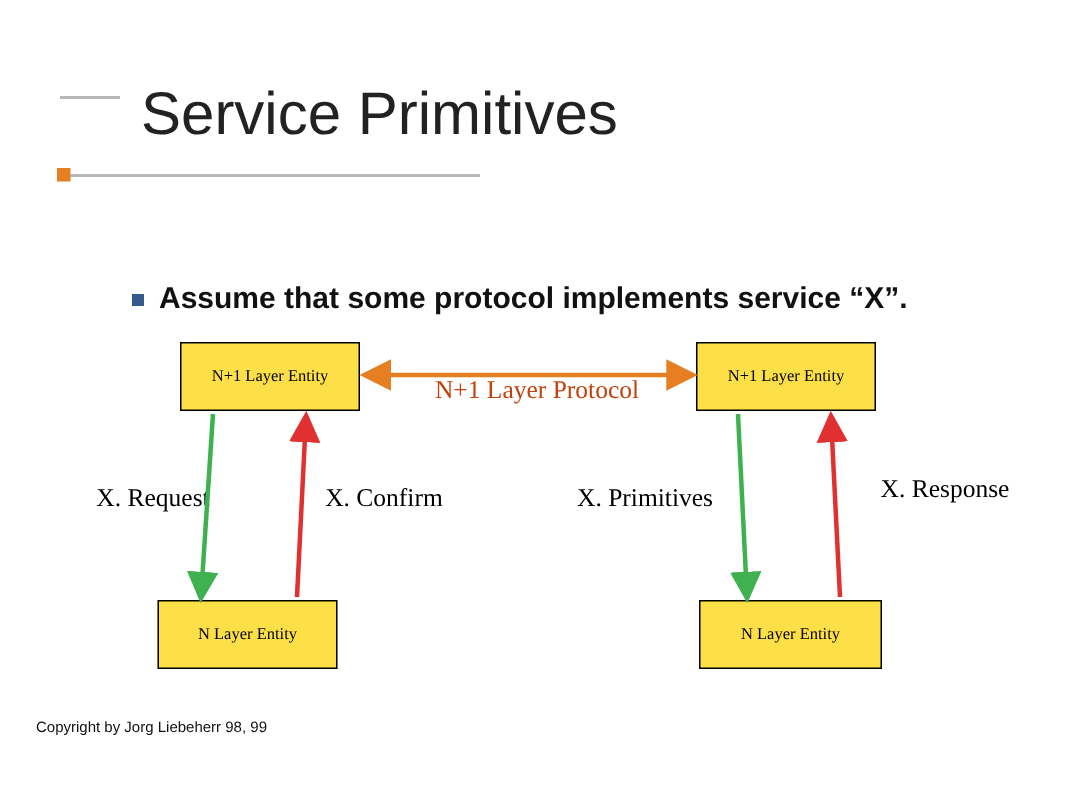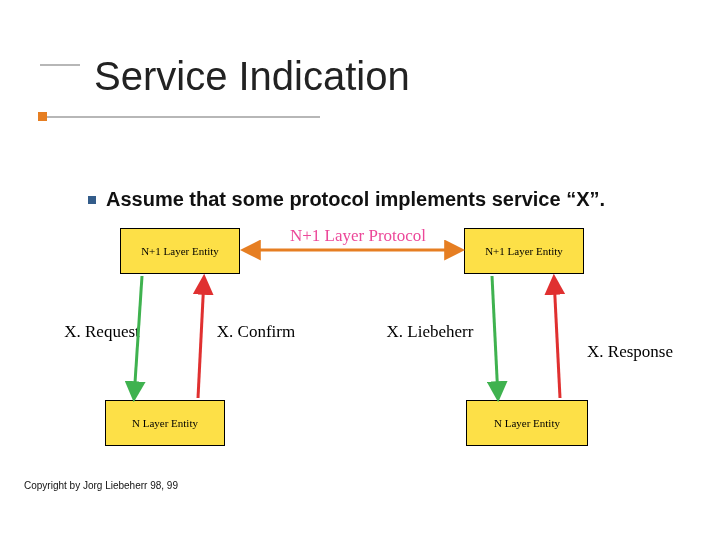--- a/index.html
+++ b/index.html
@@ -9,34 +9,34 @@
   .title-rule-top { position: absolute; left: 0; top: 4px; width: 40px; height: 2px; background: #b7b7b7; }
   .title-rule-bottom { position: absolute; left: 0; top: 56px; width: 280px; height: 2px; background: #b7b7b7; }
   .title-square { position: absolute; left: -2px; top: 52px; width: 9px; height: 9px; background: #E67E22; }
   .title-text { position: absolute; left: 54px; top: -6px; font-size: 40px; font-weight: 400; color: #222; letter-spacing: 0px; font-family: Verdana, Geneva, sans-serif; }
   .bullet { position: absolute; left: 106px; top: 146px; width: 580px; color: #111; font-family: Verdana, Geneva, sans-serif; margin-top: 40px; }
   .bullet-mark { position: absolute; left: -18px; top: 10px; width: 8px; height: 8px; background: #335c8a; }
   .bullet-text { font-size: 20px; font-weight: 700; line-height: 1.35; }
   .diagram { position: absolute; left: 0; top: 0; width: 720px; height: 540px; }
   .box { position: absolute; background: #fde047; border: 1.5px solid #000; text-align: center; display: flex; align-items: center; justify-content: center; font-family: 'Times New Roman', Times, serif; font-size: 11px; line-height: 1.1; }
   .label { position: absolute; font-family: 'Times New Roman', Times, serif; font-size: 17px; color: #000; text-align: center; width: 120px; }
-  .protocol-label { position: absolute; font-family: 'Times New Roman', Times, serif; font-size: 17px; color: #ec4899; text-align: center; width: 200px; }
+  .protocol-label { position: absolute; font-family: 'Times New Roman', Times, serif; font-size: 17px; color: #c2410c; text-align: center; width: 200px; margin-top: 24px; }
   svg.arrows { position: absolute; left: 0; top: 0; width: 720px; height: 540px; pointer-events: none; }
   .copyright { position: absolute; left: 24px; top: 480px; font-size: 10px; color: #111; font-family: Verdana, Geneva, sans-serif; }
 </style>
 </head>
 <body>
 
 <div class="slide">
 
   <div class="title-wrap">
     <div class="title-rule-top"></div>
     <div class="title-rule-bottom"></div>
     <div class="title-square"></div>
-    <div class="title-text">Service Indication</div>
+    <div class="title-text">Service Primitives</div>
   </div>
 
   <div class="bullet">
     <div class="bullet-mark"></div>
     <div class="bullet-text">Assume that some protocol implements service “X”.</div>
   </div>
 
   <div class="diagram">
 
     <div class="box" style="left:120px; top:228px; width:120px; height:46px;">
@@ -52,22 +52,22 @@
     </div>
 
     <div class="box" style="left:466px; top:400px; width:122px; height:46px;">
       <span>N  Layer Entity</span>
     </div>
 
     <div class="protocol-label" style="left:258px; top:226px;">N+1 Layer Protocol</div>
 
     <div class="label" style="left:42px; top:322px;">X. Request</div>
     <div class="label" style="left:196px; top:322px;">X. Confirm</div>
-    <div class="label" style="left:370px; top:322px;">X. Liebeherr</div>
-    <div class="label" style="left:570px; top:342px;">X. Response</div>
+    <div class="label" style="left:370px; top:322px;">X. Primitives</div>
+    <div class="label" style="left:570px; top:316px;">X. Response</div>
 
     <svg class="arrows" viewBox="0 0 720 540">
       <defs>
         <marker id="ahOrange" viewBox="0 0 10 10" refX="8" refY="5" markerWidth="7" markerHeight="7" orient="auto-start-reverse">
           <path d="M 0 0 L 10 5 L 0 10 z" fill="#E67E22"></path>
         </marker>
         <marker id="ahGreen" viewBox="0 0 10 10" refX="8" refY="5" markerWidth="7" markerHeight="7" orient="auto-start-reverse">
           <path d="M 0 0 L 10 5 L 0 10 z" fill="#3fb24f"></path>
         </marker>
         <marker id="ahRed" viewBox="0 0 10 10" refX="8" refY="5" markerWidth="7" markerHeight="7" orient="auto-start-reverse">

